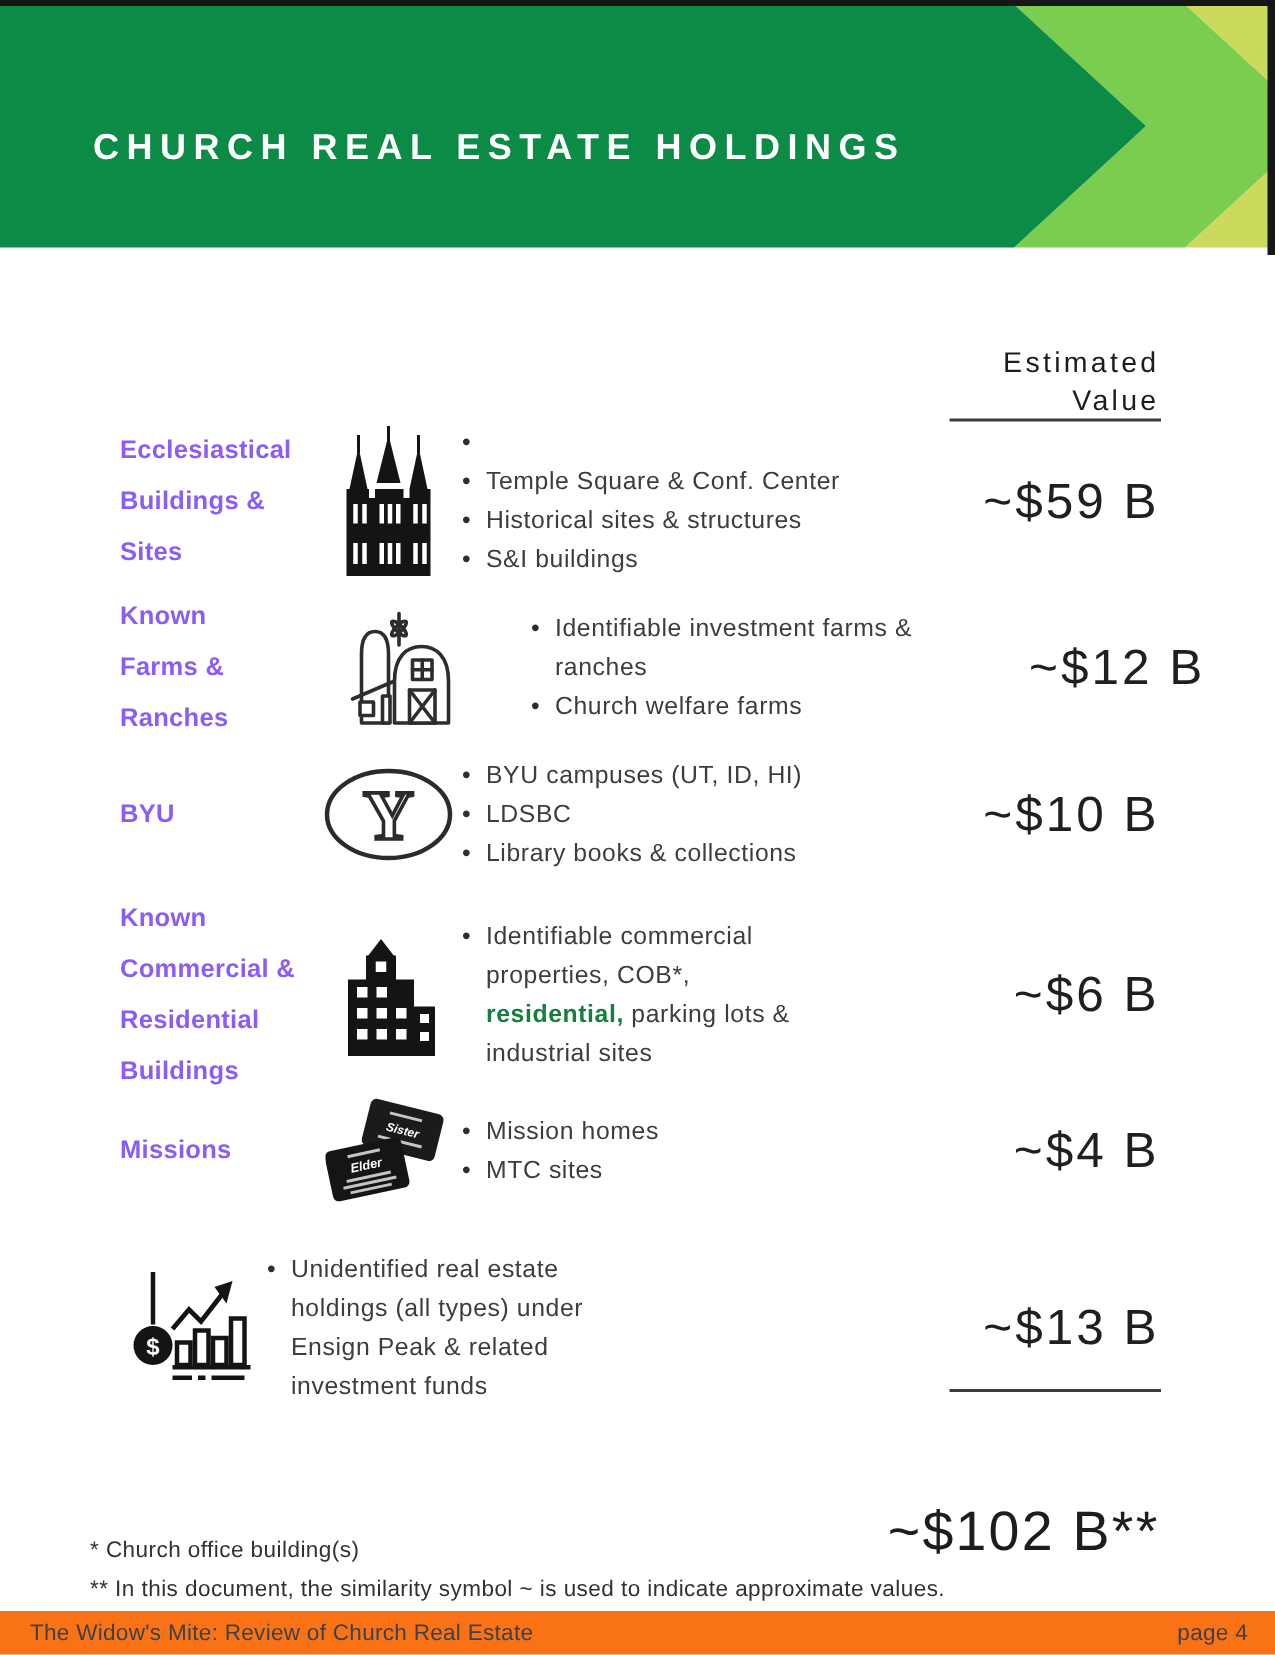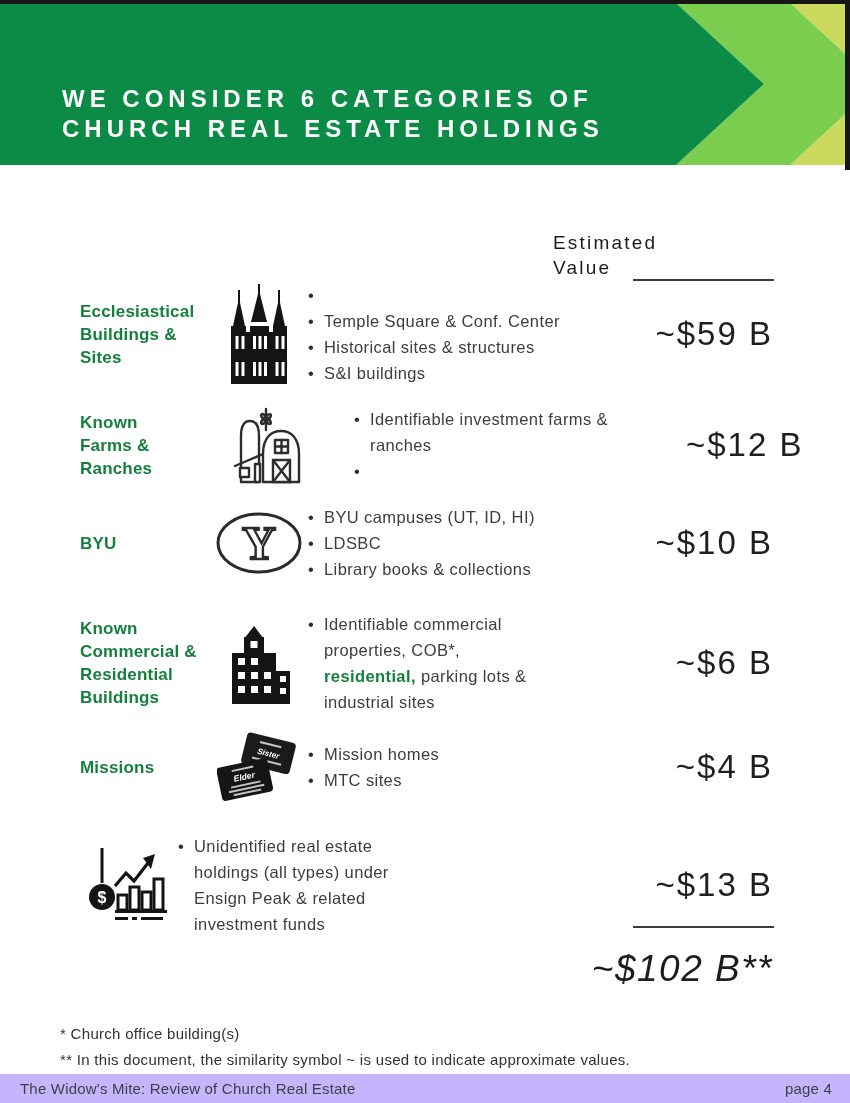--- a/index.html
+++ b/index.html
@@ -13,80 +13,79 @@
   .banner{position:absolute;left:0;top:0;width:850px;height:172px;}
   .banner svg{display:block;}
   .title{
     position:absolute;left:62px;top:84px;
     color:#ffffff;font-size:24px;font-weight:800;
     letter-spacing:5px;line-height:30px;white-space:nowrap;
   }
   
   .est-header{
     position:absolute;top:230px;right:77px;width:220px;
-    color:#1c1c1c;
+    text-align:right;color:#1c1c1c;
     font-size:19px;line-height:25px;letter-spacing:2.2px;
   }
   .rule{position:absolute;background:#3c3c3c;height:2px;width:141px;left:633px;}
   .rule.top-rule{top:279px;}
   .rule.sum-rule{top:926px;}
   
   .row{position:absolute;left:80px;right:77px;display:flex;align-items:center;}
   .r1{top:281px;height:106px;}
   .r2{top:404px;height:82px;gap:32px;}
   .r3{top:502px;height:82px;}
   .r4{top:607px;height:112px;}
   .r5{top:733px;height:68px;}
   .r6{top:831px;height:108px;}
   .label{
-    width:130px;flex:none;color:#15803d;
-    font-size:17px;font-weight:bold;line-height:23px;letter-spacing:.2px;
+    width:130px;flex:none;color:#8b5cf6;
+    font-size:17px;font-weight:bold;line-height:34px;letter-spacing:.2px;
   }
   .r2 .label{width:112px;}
   .r6 .label{width:106px;}
   .iconcell{width:98px;flex:none;display:flex;justify-content:center;align-items:center;}
   .bullets{width:300px;flex:none;}
   .r4 .bullets{width:245px;}
   .r6 .bullets{width:240px;}
   .bullet{display:flex;font-size:16.5px;line-height:26px;color:#3d3d3d;letter-spacing:.4px;}
   .bullet .dot{width:16px;flex:none;color:#2e2e2e;}
   .muted{color:#15803d;font-weight:bold;}
   .value{
     flex:1;text-align:right;color:#1f1f1f;
     font-size:33px;letter-spacing:2px;white-space:nowrap;
   }
   
   .total{
-    position:absolute;top:948px;right:77px;
-    font-size:37px;letter-spacing:1.5px;color:#1d1d1d;white-space:nowrap;font-style:italic;
+    position:absolute;top:1000px;right:77px;
+    font-size:37px;letter-spacing:1.5px;color:#1d1d1d;white-space:nowrap;
   }
   
   .footnotes{position:absolute;left:60px;top:1021px;color:#313131;font-size:15px;line-height:26px;letter-spacing:.3px;}
   
   .footer{
     position:absolute;left:0;bottom:0;width:850px;height:29px;
-    background:#c4b5fd;display:flex;align-items:center;justify-content:space-between;
+    background:#f97316;display:flex;align-items:center;justify-content:space-between;
     box-sizing:border-box;padding:0 18px 0 20px;
     color:#3f4146;font-size:15px;letter-spacing:.2px;
   }
   .ic{display:block;}
 </style>
 </head>
 <body>
 
 <div class="banner">
   <svg width="850" height="172" viewBox="0 0 850 172">
     <polygon points="790,3 906,3 994,84 906,165 790,165 878,84" fill="#cbd95c"></polygon>
     <polygon points="676,3 790,3 878,84 790,165 676,165 764,84" fill="#7bcd50"></polygon>
     <polygon points="0,3 676,3 764,84 676,165 0,165" fill="#0b8b45"></polygon>
     <rect x="0" y="0" width="850" height="4" fill="#161616"></rect>
     <rect x="845" y="0" width="5" height="170" fill="#161616"></rect>
   </svg>
   <div class="title">
-    <div>WE CONSIDER 6 CATEGORIES OF</div>
     <div>CHURCH REAL ESTATE HOLDINGS</div>
   </div>
 </div>
 
 <div class="est-header">
   <div>Estimated</div>
   <div>Value</div>
 </div>
 <div class="rule top-rule"></div>
 
@@ -165,20 +164,21 @@
       </g>
     </svg>
   </div>
   <div class="bullets">
     <div class="bullet">
         <span class="dot">•</span>
         <span>Identifiable investment farms &amp; ranches</span>
       </div>
     <div class="bullet">
         <span class="dot">•</span>
+        <span>Church welfare farms</span>
       </div>
   </div>
   <div class="value">~$12 B</div>
 </div>
 
 <div class="row r3">
   <div class="label">BYU</div>
   <div class="iconcell">
     <svg class="ic" width="88" height="66" viewBox="0 0 88 66">
       <ellipse cx="44" cy="33" rx="41" ry="29" fill="#ffffff" stroke="#2b2b2b" stroke-width="3"></ellipse>

